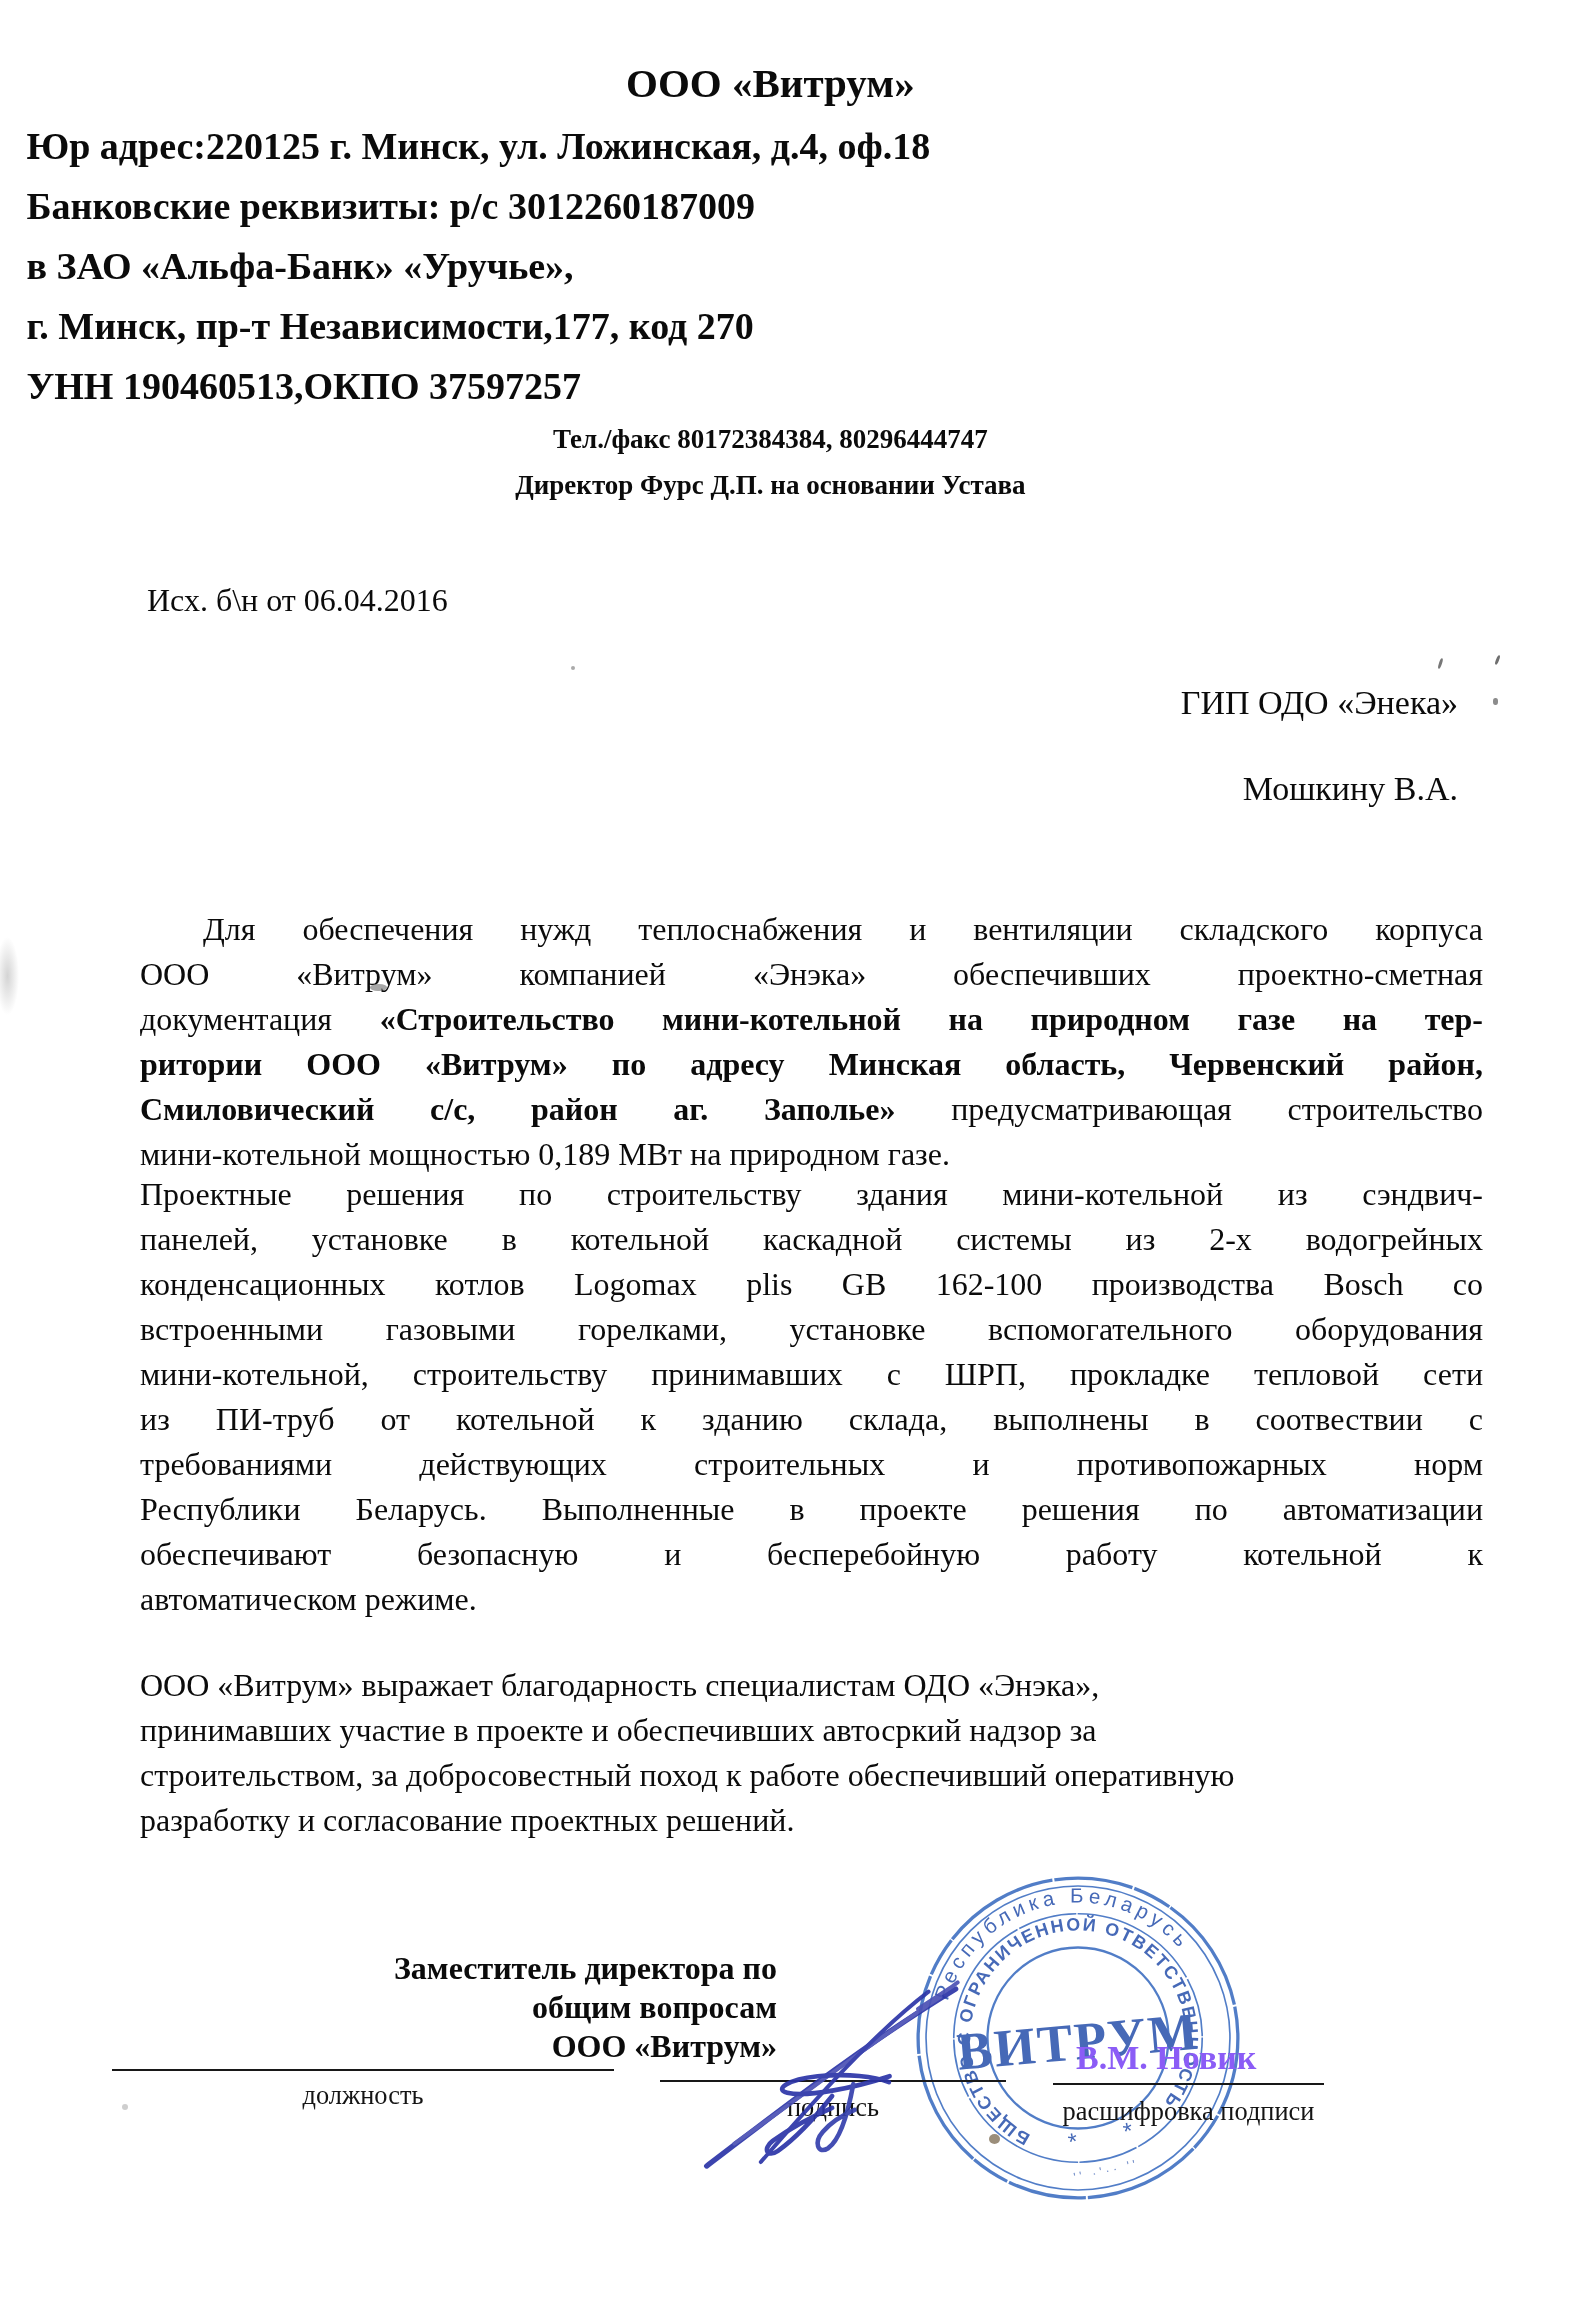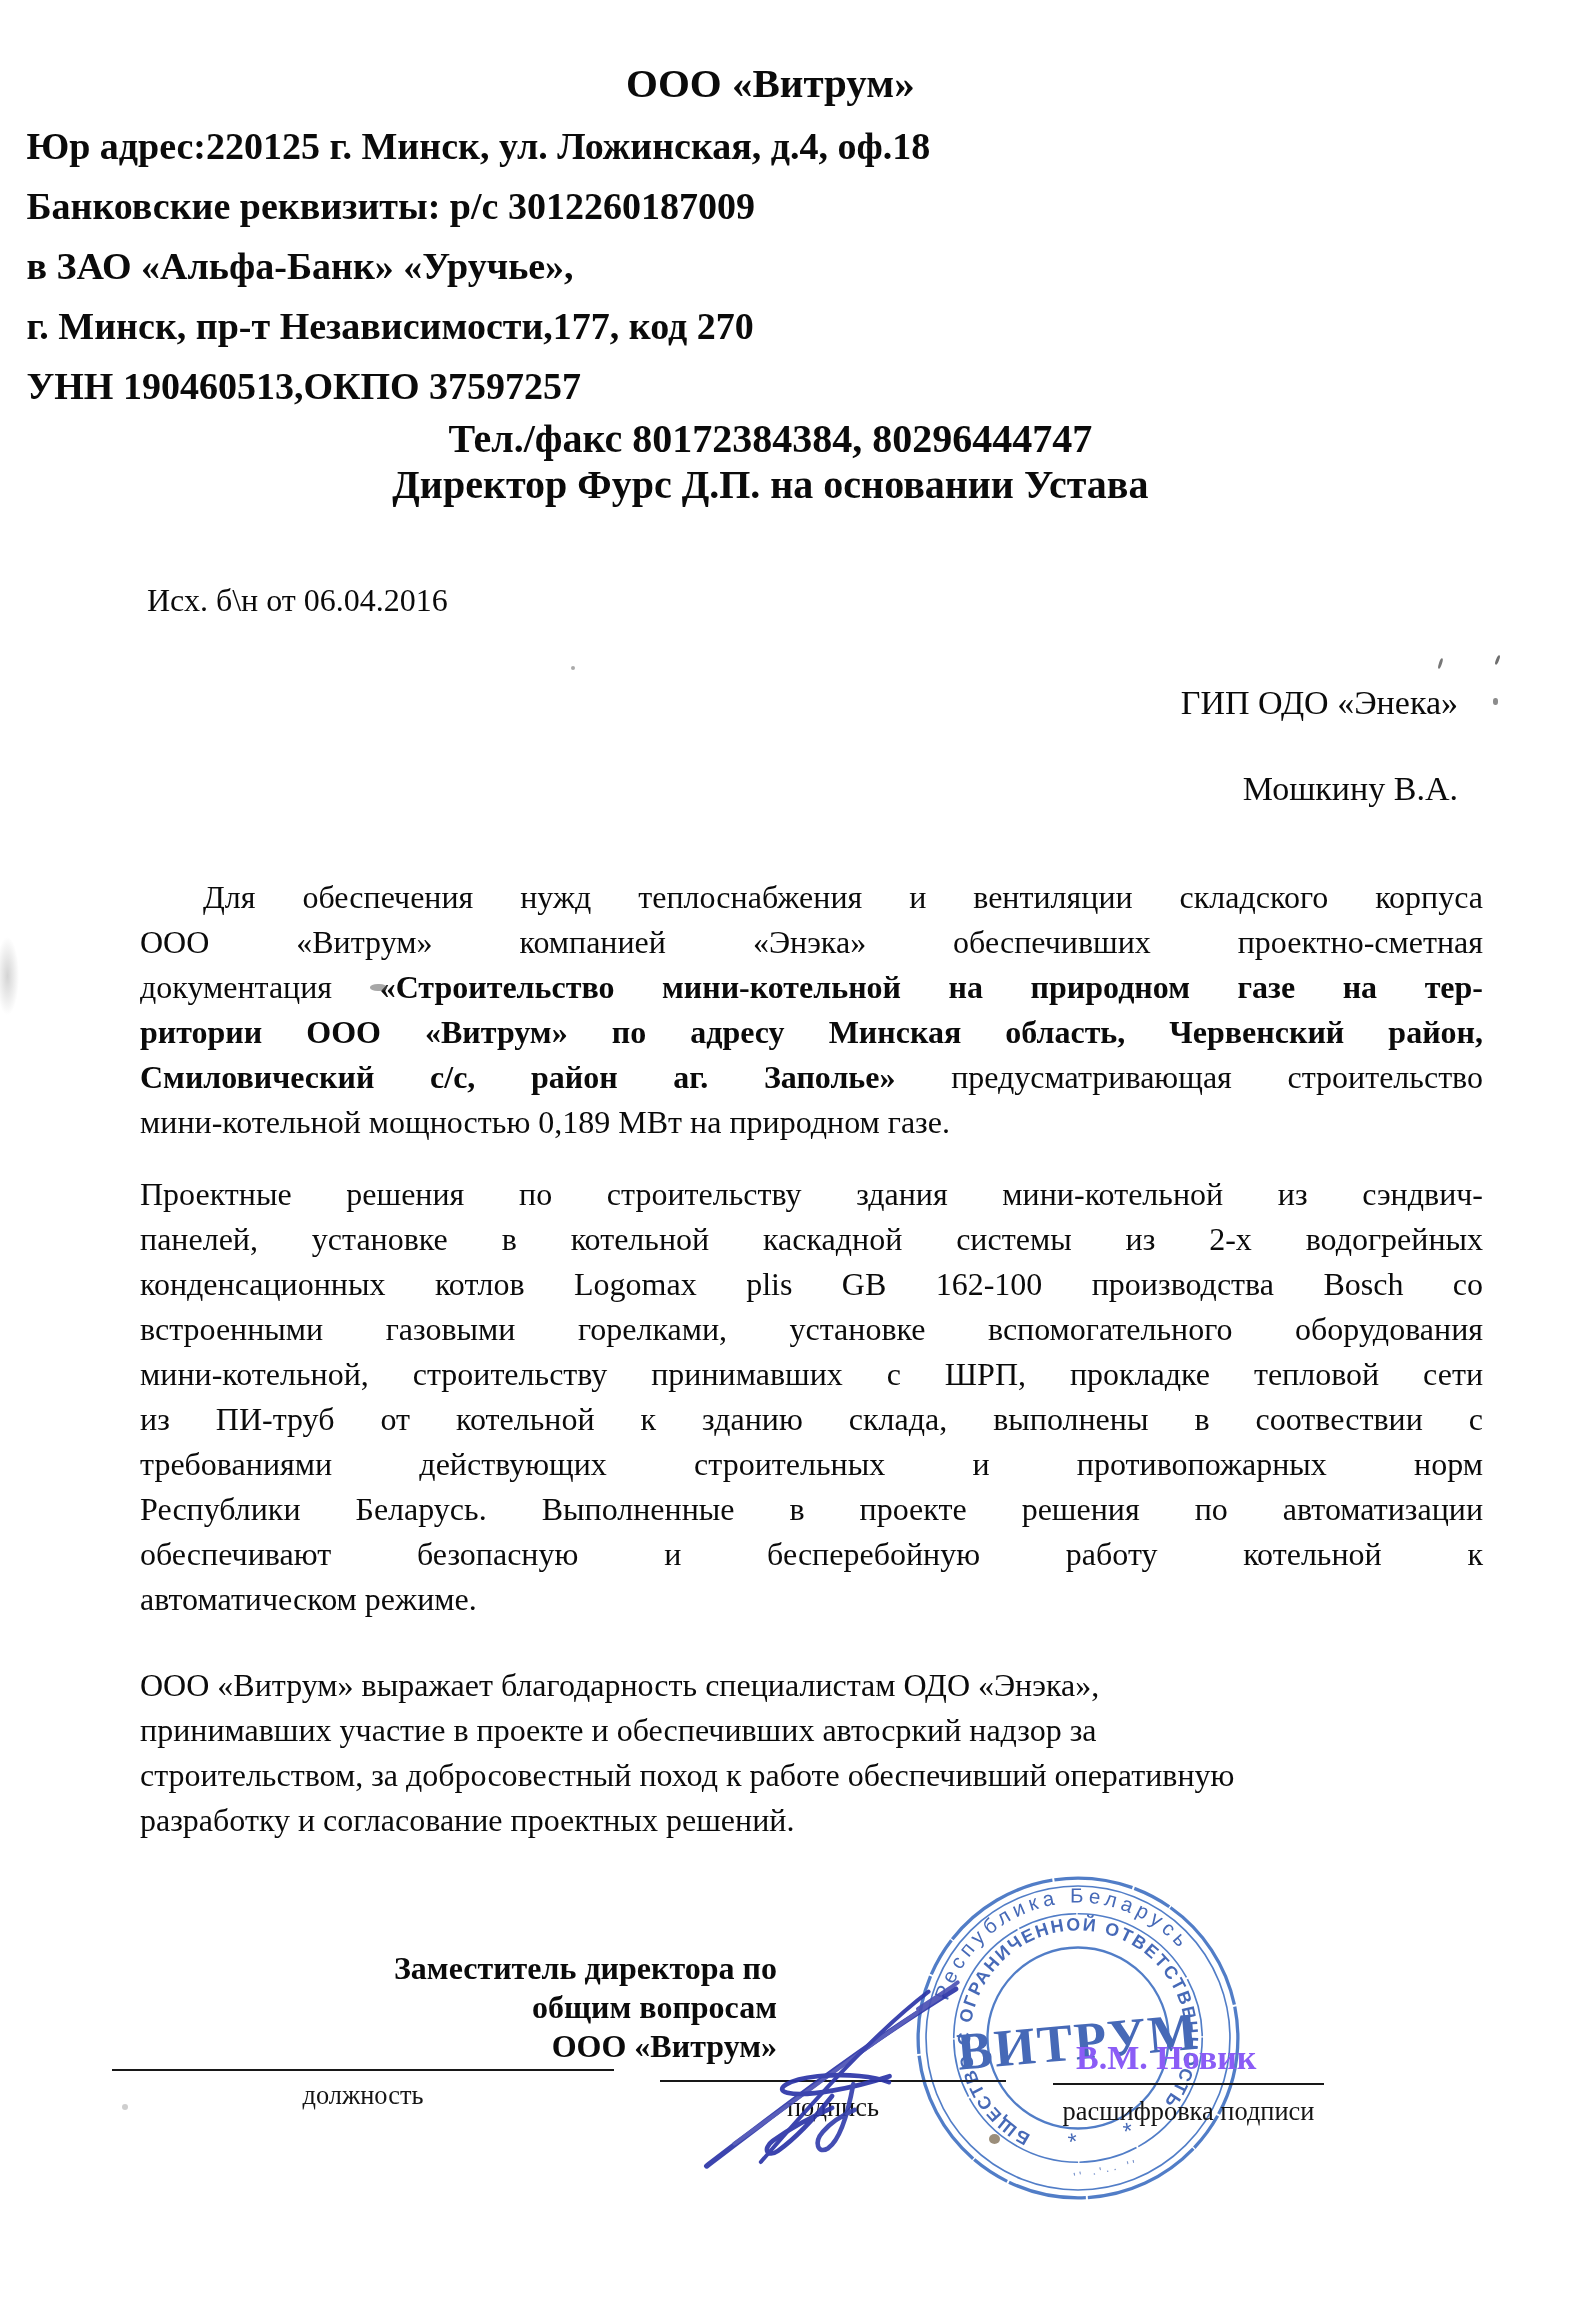--- a/index.html
+++ b/index.html
@@ -9,30 +9,30 @@
     margin:0 auto;
     background:#ffffff;
     font-family:"Liberation Serif","DejaVu Serif",serif;
     color:#0b0b0b;
     overflow:hidden;
   }
   
   .letterhead { position:absolute; top:50px; left:26.4px; width:1488px; }
   .lh-company { font-size:41px; font-weight:700; line-height:66px; text-align:center; letter-spacing:0px; }
   .lh-big .line { font-size:38px; font-weight:700; line-height:60px; text-align:left; }
-  .lh-small .line { font-size:40px; font-weight:700; line-height:46px; text-align:center; }
+  .lh-small .line { font-size:27px; font-weight:700; line-height:46px; text-align:center; }
   
   .ref { position:absolute; left:147px; top:577px; font-size:32px; line-height:46px; }
   .addr { position:absolute; left:995px; top:660px; width:463px; }
   .addr .line { font-size:34px; line-height:86px; text-align:right; }
   
   .par { position:absolute; left:140px; width:1343px; font-size:32px; line-height:45px; }
   .par .line { text-align:justify; text-align-last:justify; }
   .par .line.noj { text-align-last:left; }
-  .par1 { top:875px; }
+  .par1 { top:907px; }
   .par2 { top:1172px; }
   .par3 { top:1663px; }
   .par3 .line { text-align:left; text-align-last:left; }
   .indent { text-indent:63px; }
   .b { font-weight:700; }
   
   .sigpos { position:absolute; left:116px; top:1949px; width:661px; }
   .sigpos .line { font-size:32px; font-weight:700; line-height:39px; text-align:right; }
   .rule { position:absolute; height:2px; background:#181818; }
   #rule-position { left:112px; top:2069px; width:502px; }

